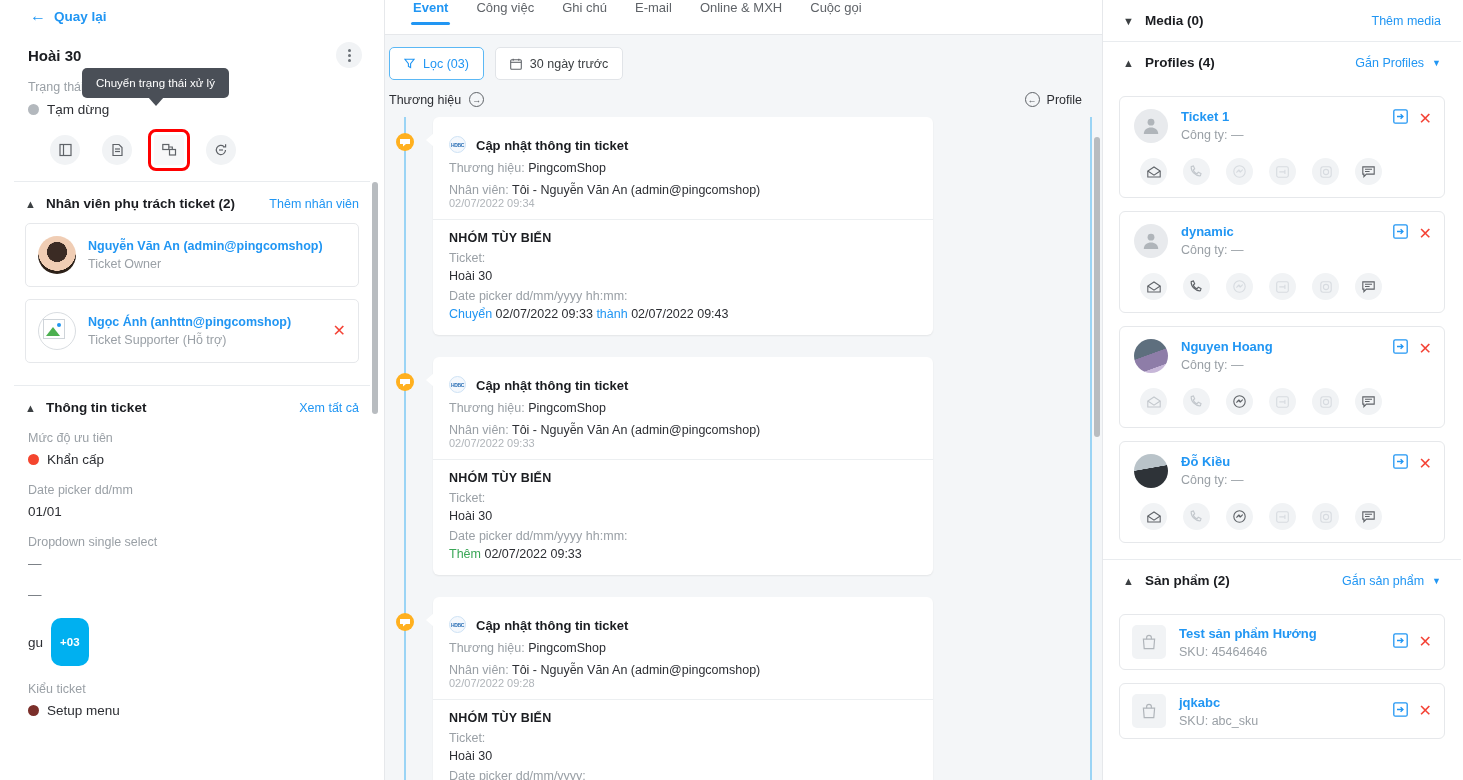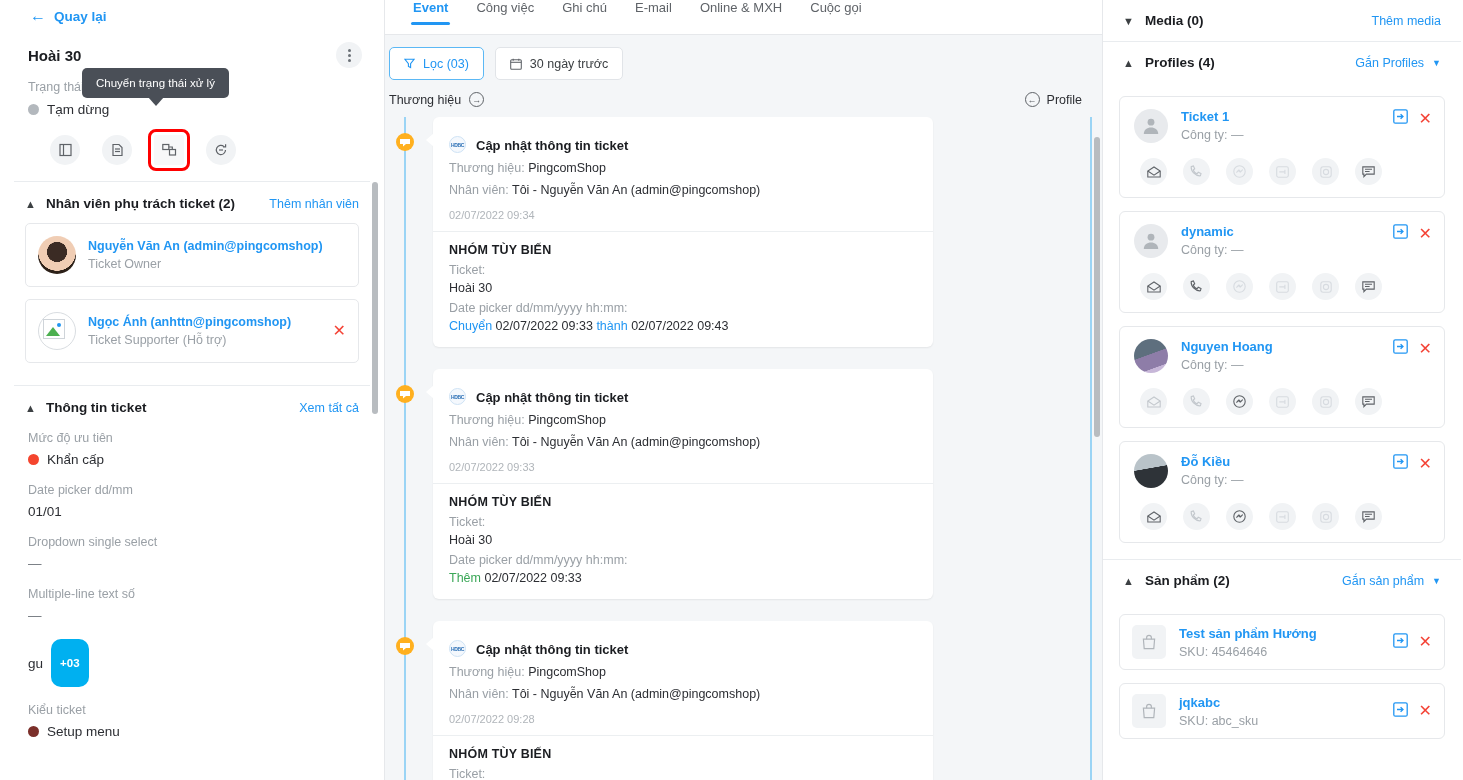--- a/index.html
+++ b/index.html
@@ -186,21 +186,21 @@
   .evt-head { padding: 12px 16px 10px 16px; }
   .evt-title-row { display: flex; align-items: flex-end; gap: 10px; margin-top: 7px; }
   .logo-dot {
     width: 17px; height: 17px; border-radius: 50%; background: #f4f8fd;
     border: 1px solid #cfe3f5; display:flex; align-items:center; justify-content:center;
     font-size: 5px; color: #2a6fb5; font-weight: bold; letter-spacing: -0.3px;
   }
   .evt-title { font-size: 13px; font-weight: bold; color: #1b1d21; }
   .evt-meta { font-size: 12.5px; color: #9aa0a6; margin-top: 8px; }
   .evt-meta b { color: #2c2e33; font-weight: normal; }
-  .evt-time { font-size: 11px; color: #b0b5ba; margin-top: 12px; }
+  .evt-time { font-size: 11px; color: #b0b5ba; margin-top: 0; }
   .evt-sep { height: 1px; background: #eceff1; }
   .evt-body { padding: 11px 16px 14px 16px; }
   .evt-group { font-size: 12.5px; font-weight: bold; color: #1b1d21; letter-spacing: .2px; }
   .evt-k { font-size: 12.5px; color: #9aa0a6; margin-top: 6px; }
   .evt-v { font-size: 12.5px; color: #2c2e33; margin-top: 4px; }
   .tok-blue { color: #2196f3; }
   .tok-green { color: #3aa757; }
 
   
   .right-panel { width: 358px; height: 780px; background: #ffffff; overflow: hidden; }
@@ -360,21 +360,20 @@
     </div>
 
     <div class="field">
       <div class="field-label">Dropdown single select</div>
       <div class="field-value">
         <span class="dash">—</span>
       </div>
     </div>
 
     <div class="field">
-      <div class="field-label">Multiple-line text số</div>
       <div class="field-value">
         <span class="dash">—</span>
       </div>
     </div>
 
     <div class="field">
       <div class="field-value">
         <span>gu</span>
         <span class="chip-blue">+03</span>
       </div>

